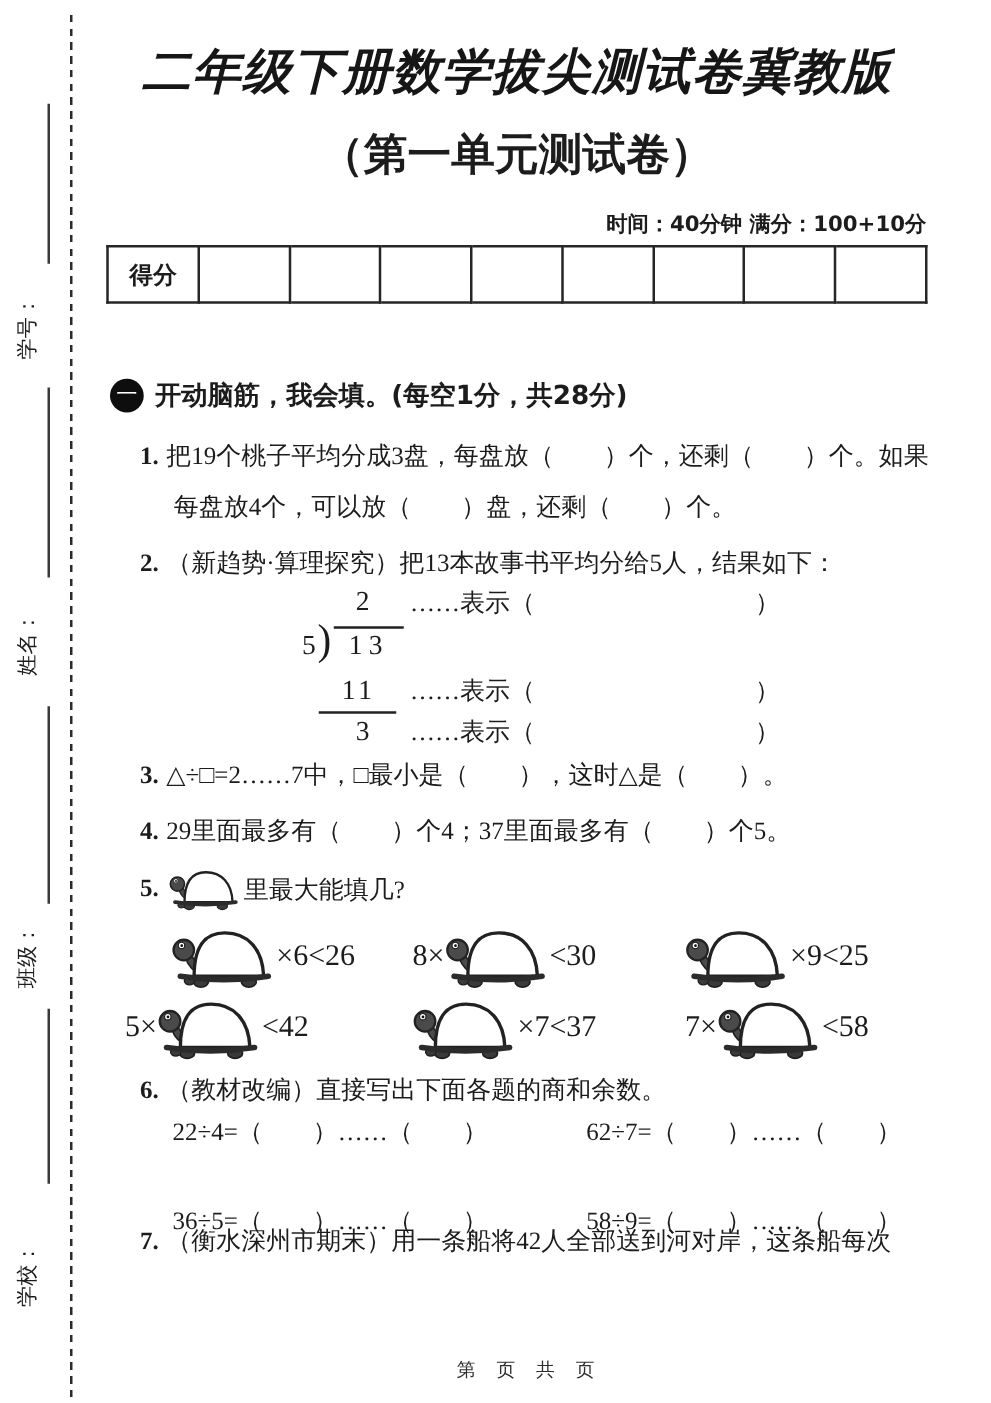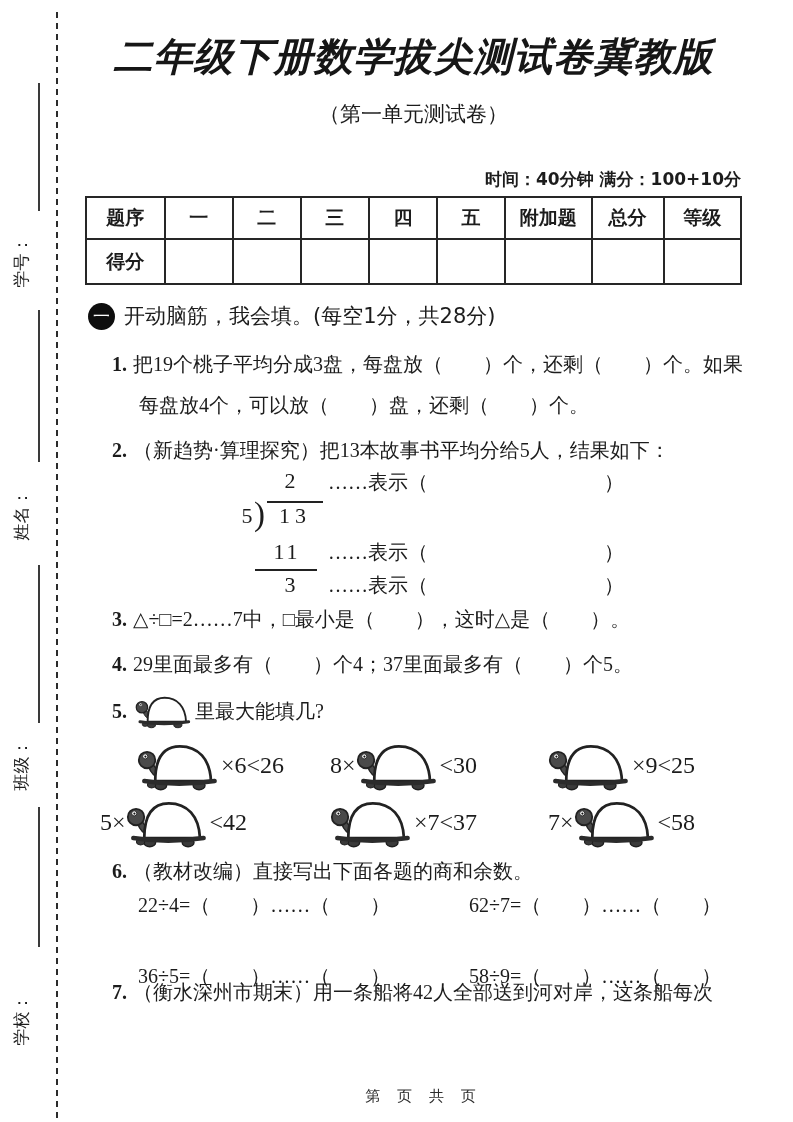--- a/index.html
+++ b/index.html
@@ -17,39 +17,39 @@
   .sl3 { top:565px; height:158px; } .sl4 { top:807px; height:140px; }
   .side-label { position:absolute; left:-18px; width:80px; height:22px; line-height:22px;
                 text-align:center; font-size:17px; transform:rotate(-90deg); white-space:nowrap; }
   .lb1 { top:251px; } .lb2 { top:504px; } .lb3 { top:754px; } .lb4 { top:1009px; }
 
   
   .title { position:absolute; top:30px; left:85px; width:657px; text-align:center;
            font-size:39px; font-weight:bold; letter-spacing:1px;
            font-family:"DejaVu Sans","Liberation Sans",sans-serif; color:#161616;font-style:italic; }
   .subtitle { position:absolute; top:100px; left:85px; width:657px; text-align:center;
-              font-size:21px; font-weight:normal;
+              font-size:35px; font-weight:bold;
               font-family:"DejaVu Sans","Liberation Sans",sans-serif; }
   .info { position:absolute; top:168px; right:52px; font-size:17px; font-weight:bold;
           font-family:"DejaVu Sans","Liberation Sans",sans-serif; }
 
   
   table.score { position:absolute; top:196px; left:85px; width:657px;
                 border-collapse:collapse; table-layout:fixed; }
   table.score th, table.score td { border:2px solid #262626; height:42px;
                 text-align:center; font-size:19px; font-weight:bold; padding:0; }
   table.score tr.score-row td { height:45px; }
   .c0{width:12%;} .c1,.c2,.c3,.c4,.c5{width:10.4%;} .c6{width:13.2%;} .c7{width:11%;} .c8{width:11.8%;}
 
   
   .sec { position:absolute; top:302px; left:88px; display:flex; align-items:center; gap:9px; }
   .sec-badge { width:27px; height:27px; border-radius:50%; background:#0e0e0e; color:#fff;
                font-size:17px; line-height:27px; text-align:center; flex:0 0 auto;
                font-family:"DejaVu Sans","Liberation Sans",sans-serif; }
-  .sec-title { font-size:21px; font-weight:normal;
+  .sec-title { font-size:21px; font-weight:bold;
                font-family:"DejaVu Sans","Liberation Sans",sans-serif; }
 
   
   .qline { position:absolute; font-size:20px; white-space:pre; }
   .qnum { font-weight:bold; margin-right:6px; }
 
   
   .divblock { position:absolute; top:468px; left:85px; width:660px; height:135px; font-size:22px; }
   .divblock .num { position:absolute; text-align:center; }
   .dq  { left:180px; top:0;   width:50px; }
@@ -109,31 +109,20 @@
   <div class="side-label lb2">姓名：</div>
   <div class="side-label lb3">班级：</div>
   <div class="side-label lb4">学校：</div>
 
   <div class="title">二年级下册数学拔尖测试卷冀教版</div>
   <div class="subtitle">（第一单元测试卷）</div>
   <div class="info">时间：40分钟  满分：100+10分</div>
 
   <table class="score">
     <tbody>
-        <tr>
-      <th class="c0">题序</th>
-      <th class="c1">一</th>
-      <th class="c2">二</th>
-      <th class="c3">三</th>
-      <th class="c4">四</th>
-      <th class="c5">五</th>
-      <th class="c6">附加题</th>
-      <th class="c7">总分</th>
-      <th class="c8">等级</th>
-    </tr>
     <tr class="score-row">
       <td>得分</td>
       <td></td>
       <td></td>
       <td></td>
       <td></td>
       <td></td>
       <td></td>
       <td></td>
       <td></td>

